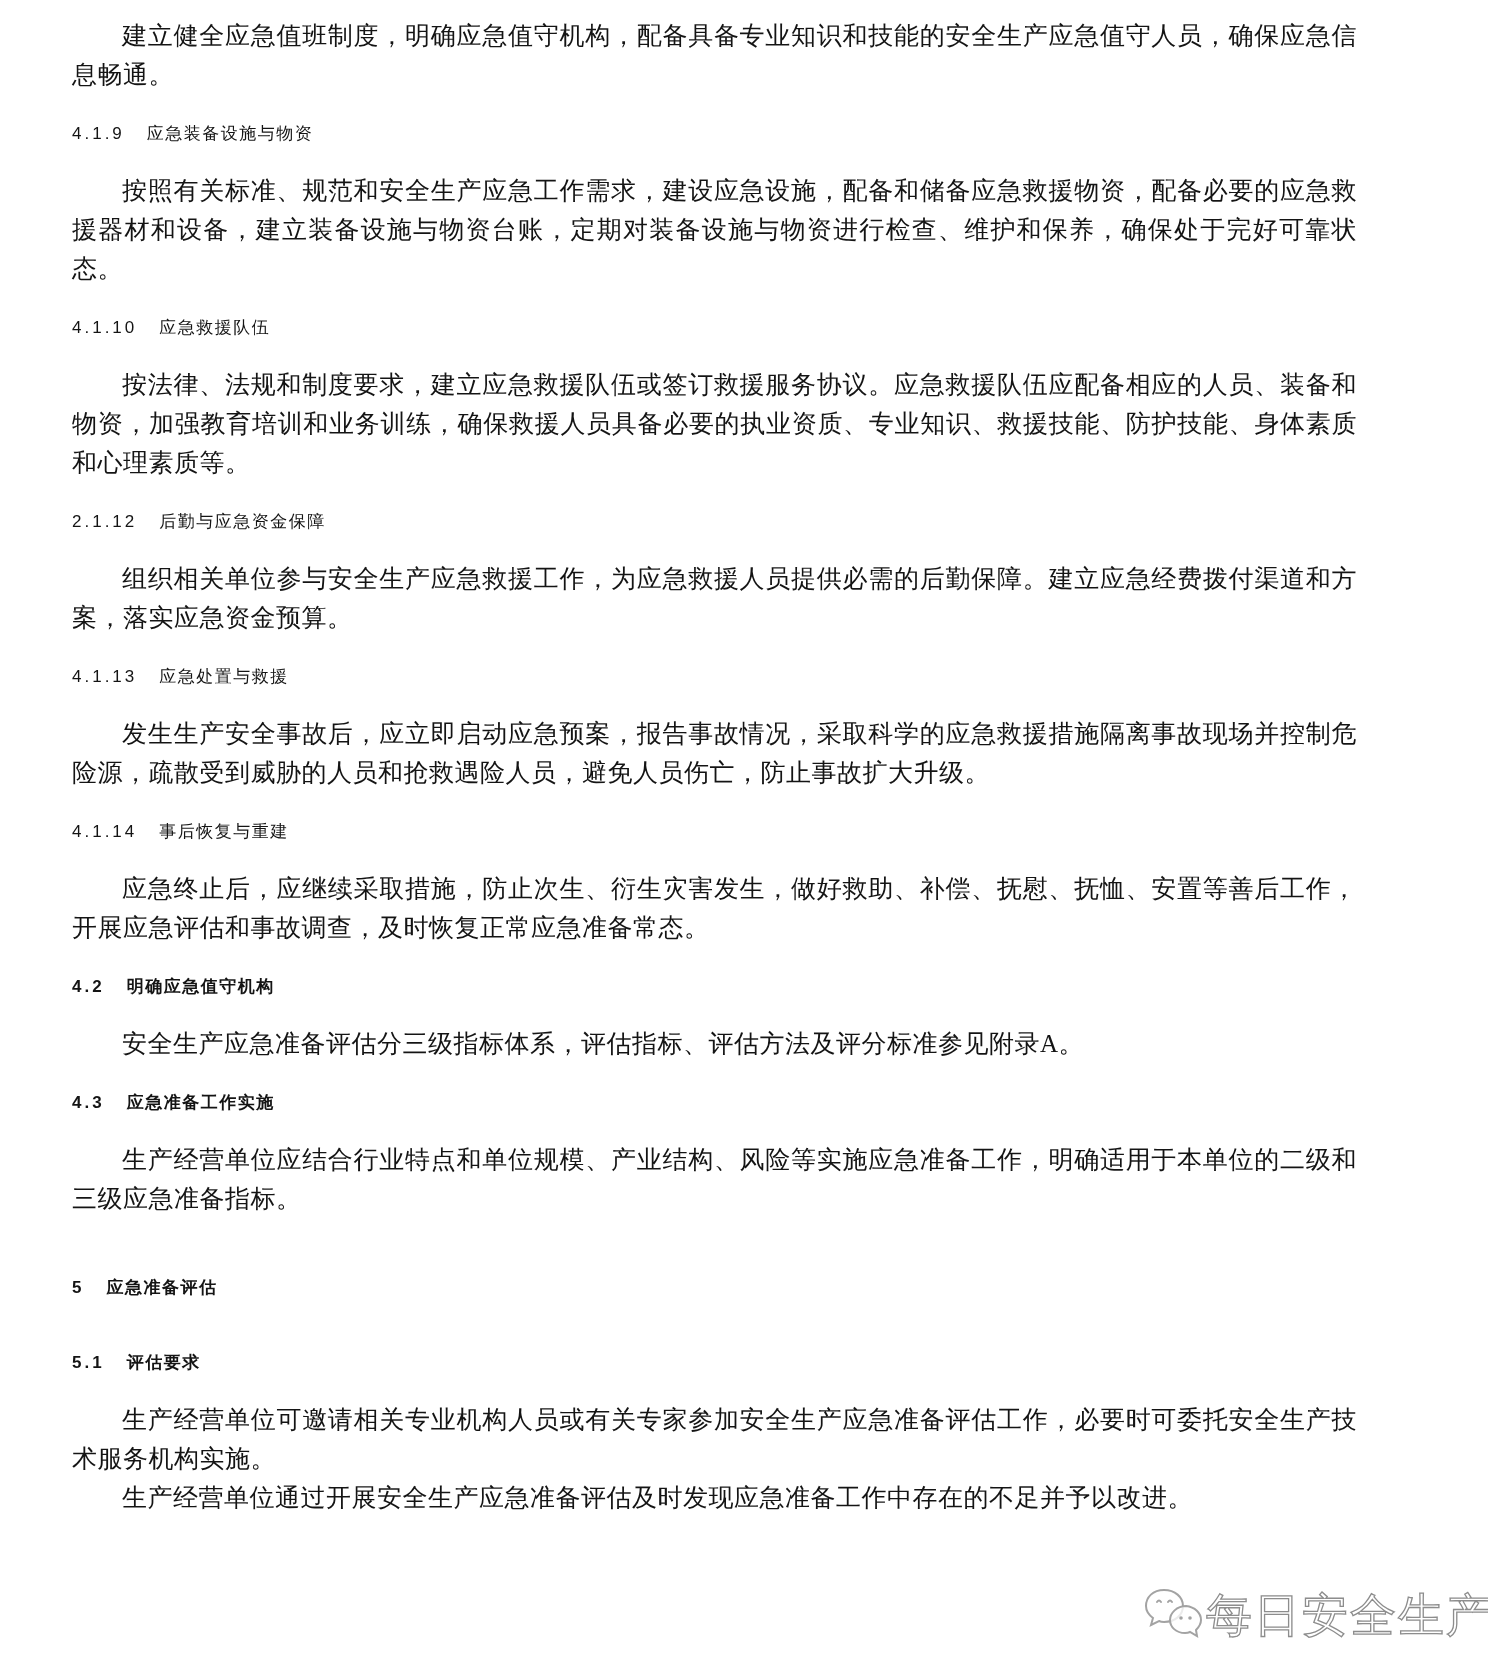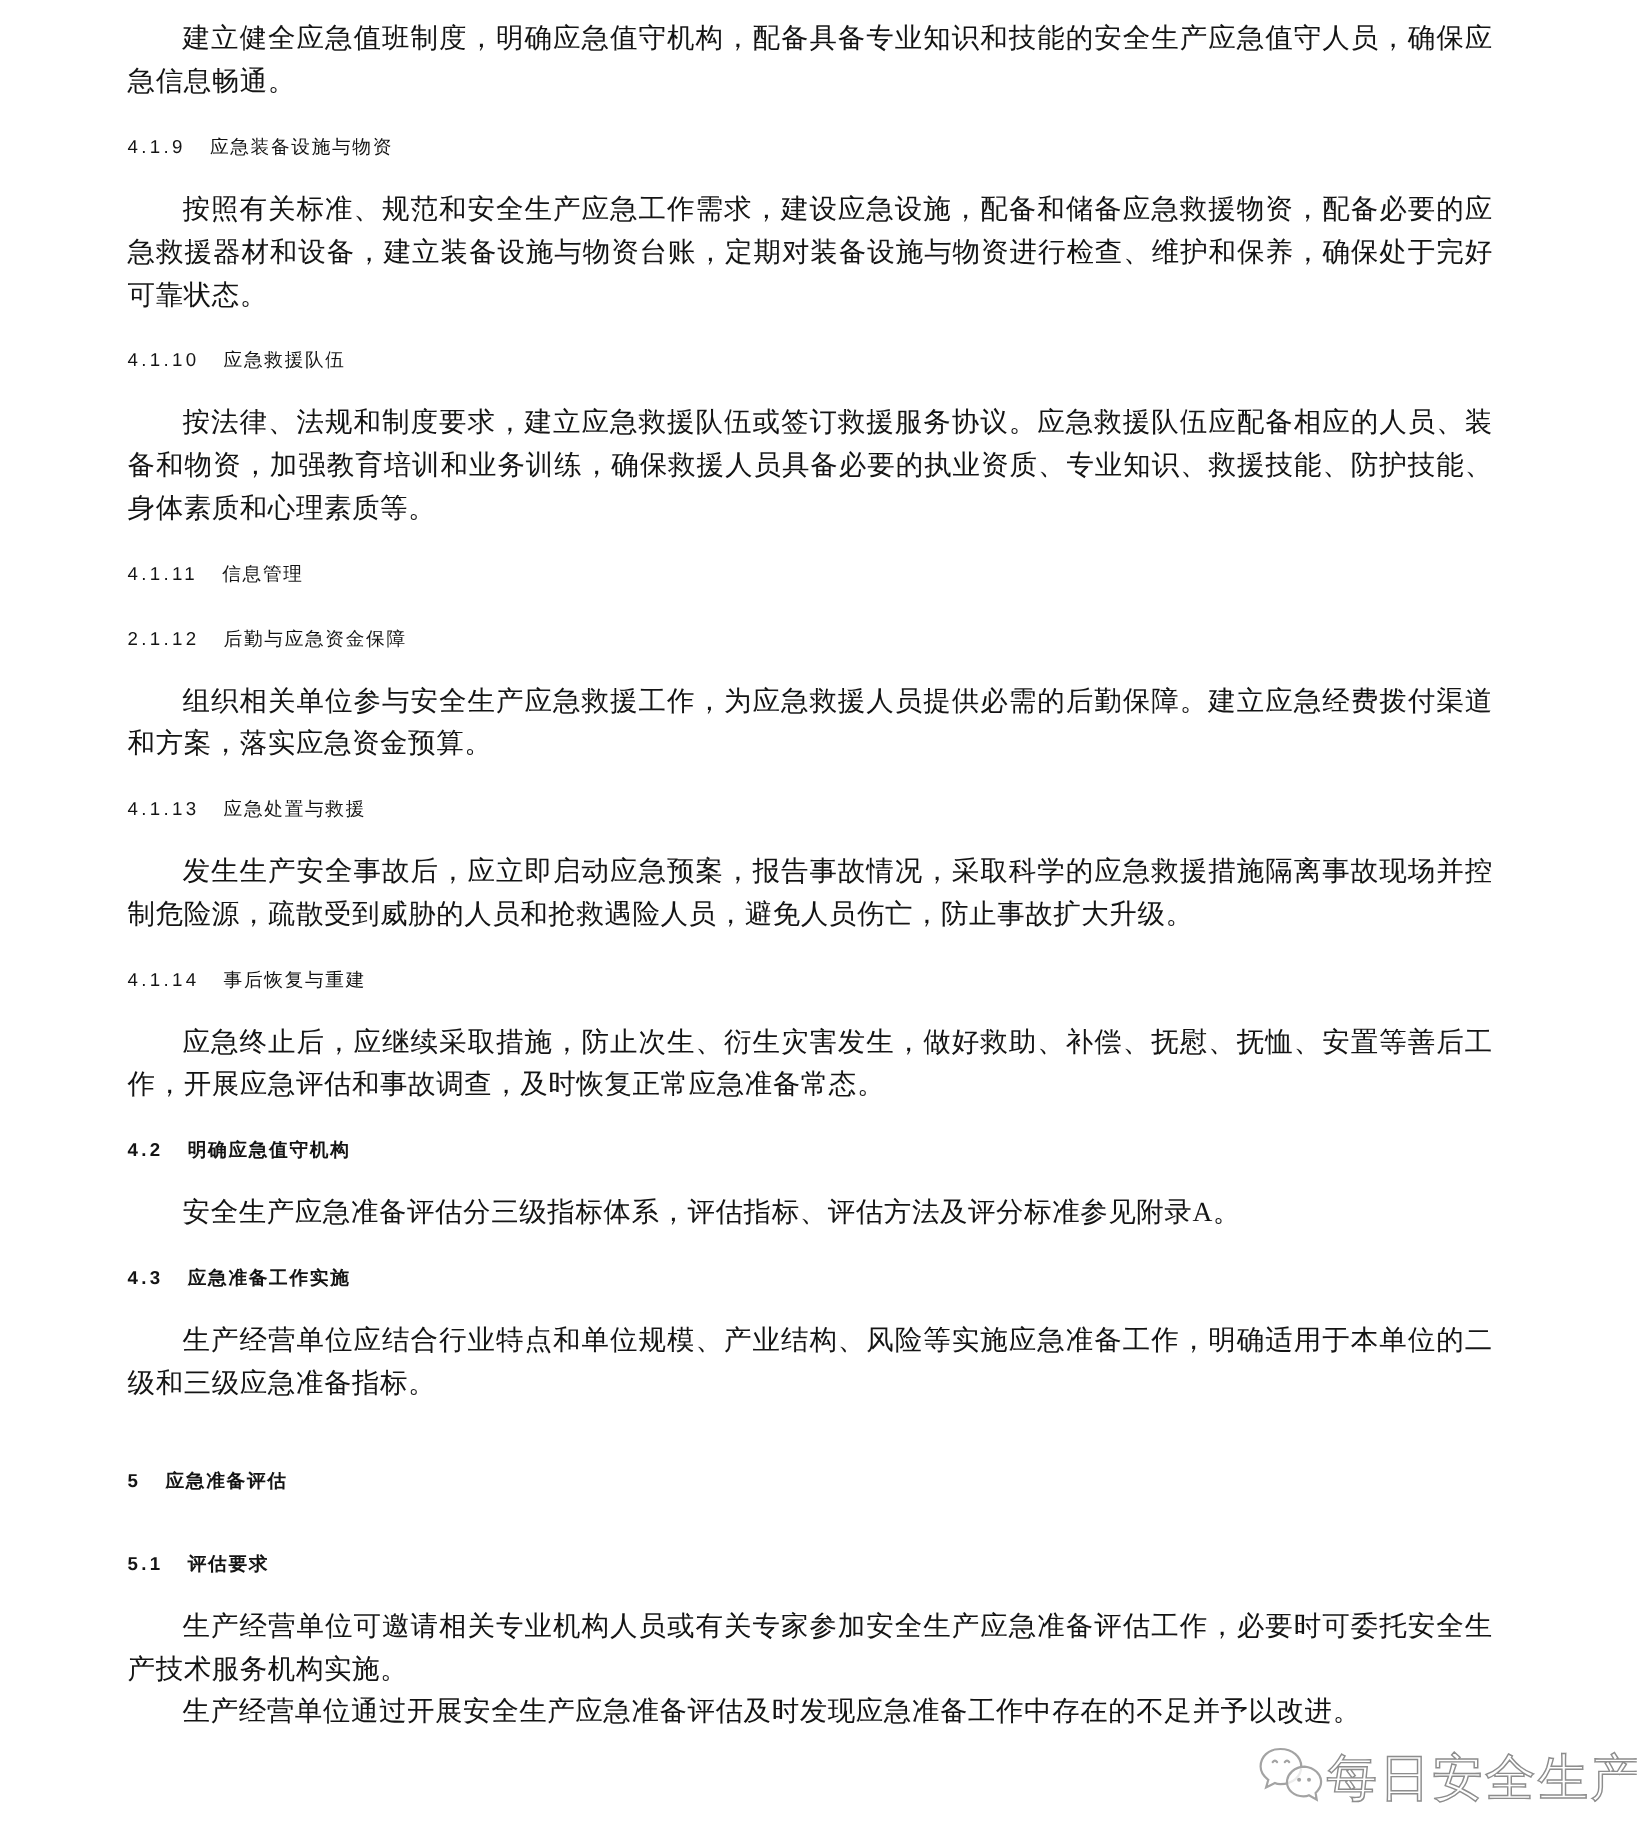--- a/index.html
+++ b/index.html
@@ -12,21 +12,21 @@
     height: 1680px;
     overflow: hidden;
     font-family: "Liberation Serif", "DejaVu Serif", serif;
     color: #141414;
   }
   .page {
     position: relative;
     box-sizing: border-box;
     width: 1488px;
     height: 1680px;
-    padding: 16px 131px 0 116px;
+    padding: 16px 131px 0 72px;
     background: #ffffff;
   }
   p.body-text {
     margin: 0;
     font-size: 25px;
     line-height: 39px;
     text-align: justify;
     text-justify: inter-ideograph;
     text-indent: 2em;
     letter-spacing: 0.5px;
@@ -81,23 +81,20 @@
   <div class="heading sub">
     <span class="h-num">4.1.9</span><span class="h-title">应急装备设施与物资</span>
   </div>
   <p class="body-text">按照有关标准、规范和安全生产应急工作需求，建设应急设施，配备和储备应急救援物资，配备必要的应急救援器材和设备，建立装备设施与物资台账，定期对装备设施与物资进行检查、维护和保养，确保处于完好可靠状态。</p>
 
   <div class="heading sub">
     <span class="h-num">4.1.10</span><span class="h-title">应急救援队伍</span>
   </div>
   <p class="body-text">按法律、法规和制度要求，建立应急救援队伍或签订救援服务协议。应急救援队伍应配备相应的人员、装备和物资，加强教育培训和业务训练，确保救援人员具备必要的执业资质、专业知识、救援技能、防护技能、身体素质和心理素质等。</p>
 
-  <div class="heading sub">
-    <span class="h-num">4.1.11</span><span class="h-title">信息管理</span>
-  </div>
 
   <div class="heading sub">
     <span class="h-num">2.1.12</span><span class="h-title">后勤与应急资金保障</span>
   </div>
   <p class="body-text">组织相关单位参与安全生产应急救援工作，为应急救援人员提供必需的后勤保障。建立应急经费拨付渠道和方案，落实应急资金预算。</p>
 
   <div class="heading sub">
     <span class="h-num">4.1.13</span><span class="h-title">应急处置与救援</span>
   </div>
   <p class="body-text">发生生产安全事故后，应立即启动应急预案，报告事故情况，采取科学的应急救援措施隔离事故现场并控制危险源，疏散受到威胁的人员和抢救遇险人员，避免人员伤亡，防止事故扩大升级。</p>

